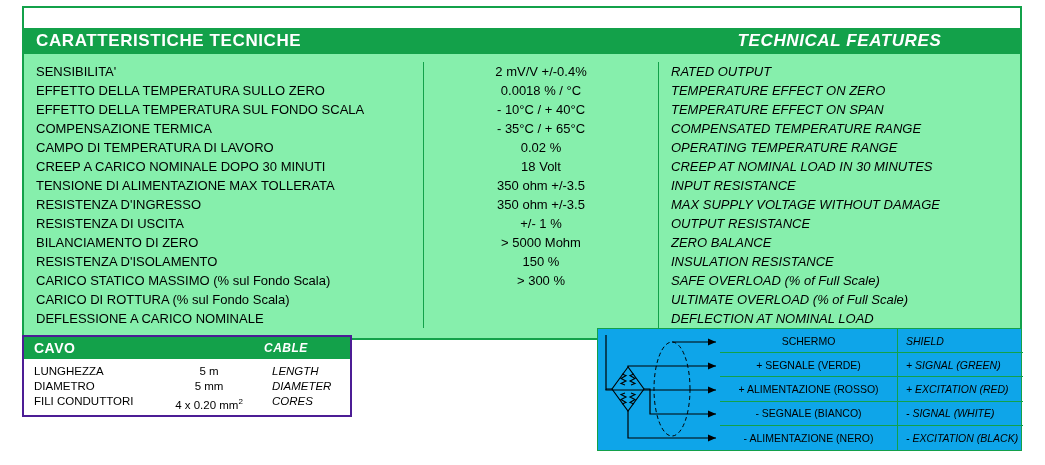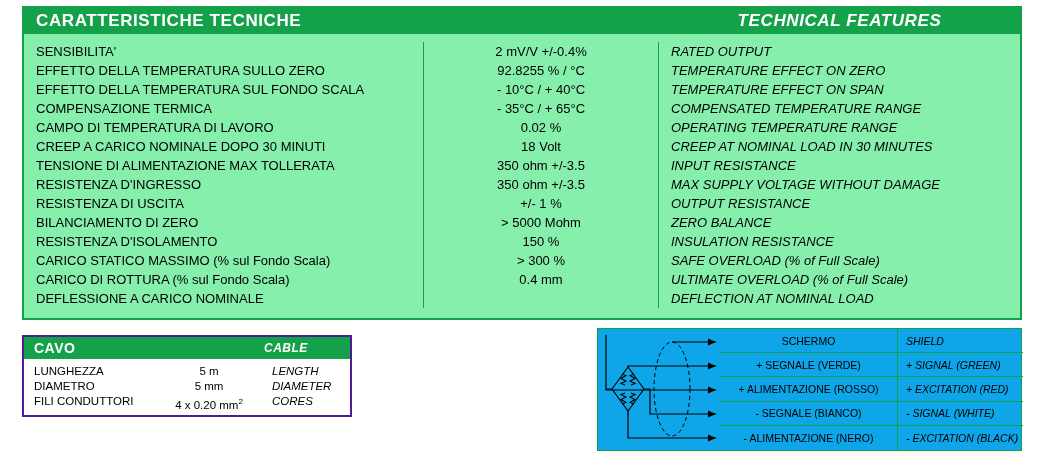--- a/index.html
+++ b/index.html
@@ -23,20 +23,21 @@
     top: 6px;
     width: 1000px;
     border: 2px solid #13a14a;
     box-sizing: border-box;
   }
   .spec-header {
     display: flex;
     height: 26px;
     background: #13a14a;
     color: #ffffff;
+    margin-top: 20px;
   }
   .spec-header .hdr-it {
     width: 400px;
     box-sizing: border-box;
     padding-left: 12px;
     display: flex;
     align-items: center;
     font-size: 17px;
     font-weight: bold;
     letter-spacing: 0.6px;
@@ -226,32 +227,31 @@
       <div class="spec-row">RESISTENZA D'INGRESSO</div>
       <div class="spec-row">RESISTENZA DI USCITA</div>
       <div class="spec-row">BILANCIAMENTO DI ZERO</div>
       <div class="spec-row">RESISTENZA D'ISOLAMENTO</div>
       <div class="spec-row">CARICO STATICO MASSIMO (% sul Fondo Scala)</div>
       <div class="spec-row">CARICO DI ROTTURA (% sul Fondo Scala)</div>
       <div class="spec-row">DEFLESSIONE A CARICO NOMINALE</div>
     </div>
     <div class="col-val">
       <div class="spec-row">2 mV/V  +/-0.4%</div>
-      <div class="spec-row">92.8255 % / °C</div>
+      <div class="spec-row">0.0018 % / °C</div>
       <div class="spec-row">- 10°C / + 40°C</div>
       <div class="spec-row">- 35°C / + 65°C</div>
       <div class="spec-row">0.02 %</div>
       <div class="spec-row">18 Volt</div>
       <div class="spec-row">350 ohm +/-3.5</div>
       <div class="spec-row">350 ohm +/-3.5</div>
       <div class="spec-row">+/- 1 %</div>
       <div class="spec-row">&gt; 5000 Mohm</div>
       <div class="spec-row">150 %</div>
       <div class="spec-row">&gt; 300 %</div>
-      <div class="spec-row">0.4 mm</div>
     </div>
     <div class="col-en">
       <div class="spec-row">RATED OUTPUT</div>
       <div class="spec-row">TEMPERATURE EFFECT ON ZERO</div>
       <div class="spec-row">TEMPERATURE EFFECT ON SPAN</div>
       <div class="spec-row">COMPENSATED TEMPERATURE RANGE</div>
       <div class="spec-row">OPERATING TEMPERATURE RANGE</div>
       <div class="spec-row">CREEP AT NOMINAL LOAD IN 30 MINUTES</div>
       <div class="spec-row">INPUT RESISTANCE</div>
       <div class="spec-row">MAX SUPPLY VOLTAGE WITHOUT DAMAGE</div>

